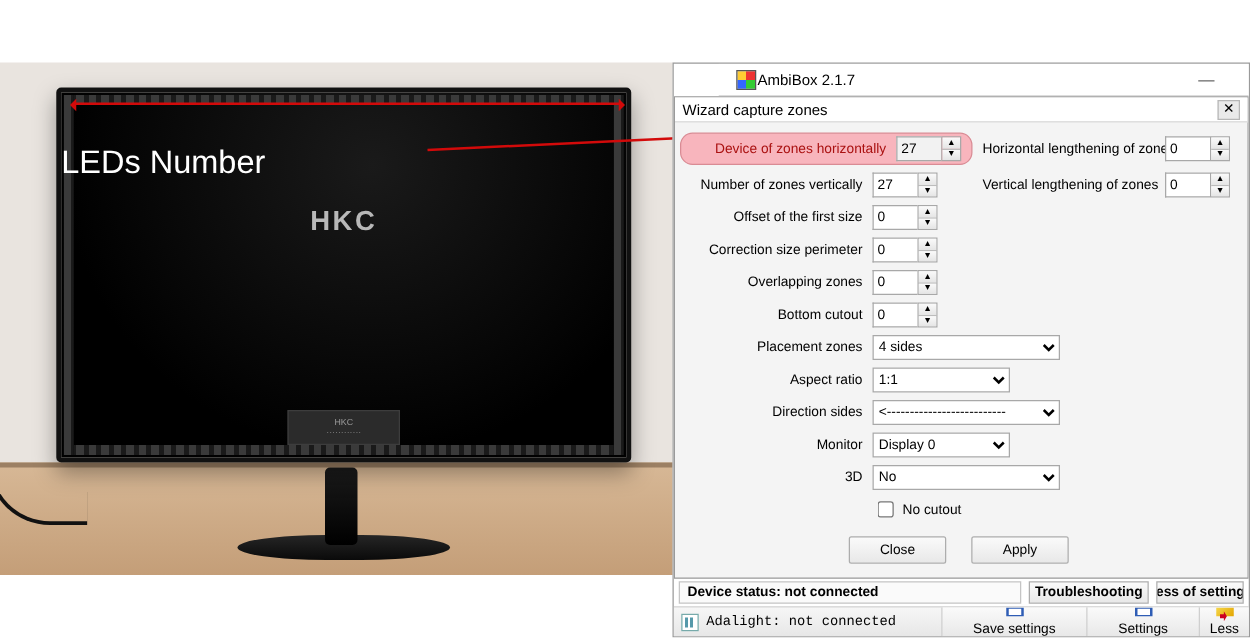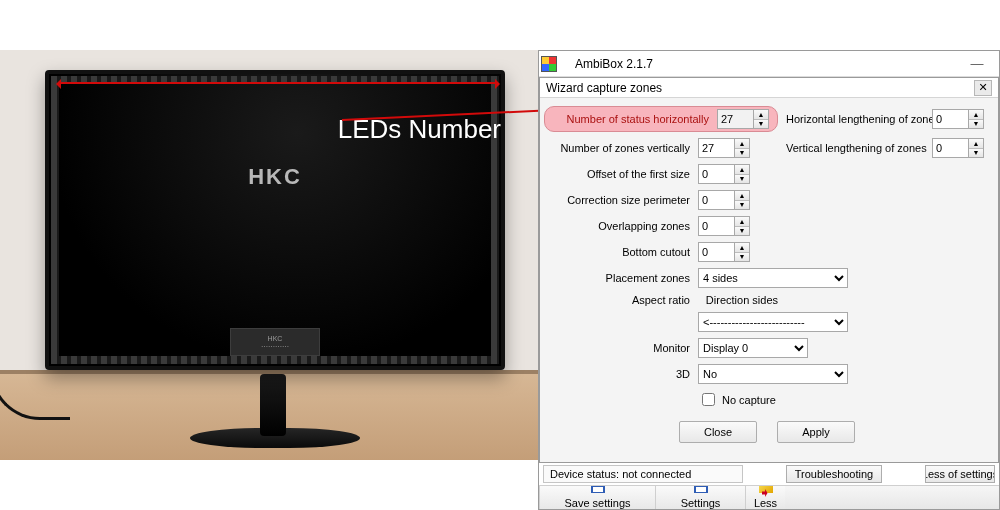--- a/index.html
+++ b/index.html
@@ -132,21 +132,21 @@
     top: -5px;
     border: 5px solid transparent;
   }
   .h-arrow::before { left: -8px; border-right-color: var(--accent-red); }
   .h-arrow::after  { right: -8px; border-left-color: var(--accent-red); }
 
   .leds-caption {
     position: absolute;
     left: 0; right: 0;
     top: 40px;
-    text-align: right;
+    text-align: left;
     color: #ffffff;
     font-size: 26px;
     font-weight: 500;
   }
 
   
   .pointer-line {
     position: absolute;
     pointer-events: none;
   }
@@ -159,25 +159,26 @@
     background: #ffffff;
     border: 1px solid var(--win-border);
     display: flex;
     flex-direction: column;
     overflow: hidden;
   }
   .titlebar {
     height: 26px;
     display: flex;
     align-items: center;
-    gap: 18px;
-    padding: 0 2px;
+    gap: 1px;
+    padding: 0 14px;
     border-bottom: 1px solid #dcdcdc;
     background: #ffffff;
     font-size: 12px;
+    margin-left: 36px;
   }
   .titlebar .app-icon {
     width: 16px; height: 16px;
     display: inline-block;
     background:
       conic-gradient(#e33 0 25%, #3c3 0 50%, #36f 0 75%, #fc3 0 100%);
     border: 1px solid #555;
   }
   .titlebar .spacer { flex: 1; }
   .win-btn {
@@ -312,38 +313,38 @@
     cursor: pointer;
   }
 
   
   .status-strip {
     display: flex;
     gap: 6px;
     align-items: stretch;
     padding: 2px 4px;
     font-size: 11px;
+    font-weight: bold;
   }
   .status-strip .dev {
     flex: 1;
     border: 1px solid #c5c5c5;
     padding: 2px 6px;
     background: #fafafa;
     white-space: nowrap;
     overflow: hidden;
   }
   .status-strip .sbtn {
     width: 96px;
     border: 1px solid var(--btn-border);
     background: linear-gradient(#fafafa,#e8e8e8);
     display: inline-flex; align-items: center; justify-content: center;
     font-size: 11px;
     white-space: nowrap;
     overflow: hidden;
-    margin-left: 37px;
   }
 
   .bottom-bar {
     height: 24px;
     display: flex;
     align-items: stretch;
     border-top: 1px solid #cfcfcf;
     background: linear-gradient(#f6f6f6,#e7e7e7);
     font-size: 11px;
   }
@@ -447,21 +448,21 @@
       <div class="dlg-title">
         <span>Wizard capture zones</span>
         <span class="spacer"></span>
         <span class="dlg-close">✕</span>
       </div>
 
       <div class="dlg-body">
         <div class="grid">
 
           <div class="highlight">
-            <span class="lbl">Number of status horizontally</span>
+            <span class="lbl">Device of zones horizontally</span>
             <span class="input-spin">
               <input type="text" value="27" style="">
               <span class="spin-btns">
                   <span>▲</span>
                   <span>▼</span>
                 </span>
             </span>
           </div>
           <span class="lbl">Horizontal lengthening of zones</span>
           <span class="input-spin">
@@ -534,20 +535,25 @@
             <span></span>
 
           <span class="lbl left">Placement zones</span>
           <div class="col-two">
             <select class="combo">
               <option>4 sides</option>
             </select>
           </div>
 
           <span class="lbl left">Aspect ratio</span>
+          <div class="col-two">
+            <select class="combo" style="width:110px">
+              <option>1:1</option>
+            </select>
+          </div>
 
           <span class="lbl left">Direction sides</span>
           <div class="col-two">
             <select class="combo">
               <option>&lt;--------------------------</option>
             </select>
           </div>
 
           <span class="lbl left">Monitor</span>
           <div class="col-two">
@@ -559,39 +565,43 @@
           <span class="lbl left">3D</span>
           <div class="col-two">
             <select class="combo">
               <option>No</option>
             </select>
           </div>
 
           <span></span>
           <label class="chk-row">
             <input type="checkbox" style="">
-            <span>No capture</span>
+            <span>No cutout</span>
           </label>
 
           <div class="dlg-buttons">
             <button class="btn">Close</button>
             <button class="btn">Apply</button>
           </div>
 
         </div>
       </div>
     </div>
 
     <div class="status-strip">
       <div class="dev">Device status: not connected</div>
       <div class="sbtn">Troubleshooting</div>
       <div class="sbtn" style="width:70px">Less of settings</div>
     </div>
 
     <div class="bottom-bar">
+      <div class="conn">
+        <span class="mini-icon diag"></span>
+        <span>Adalight: not connected</span>
+      </div>
       <div class="tbtn">
         <span class="mini-icon floppy"></span>
         <span>Save settings</span>
       </div>
       <div class="tbtn" style="width:90px">
         <span class="mini-icon floppy"></span>
         <span>Settings</span>
       </div>
       <div class="tbtn" style="width:40px">
         <span class="mini-icon exit"></span>

